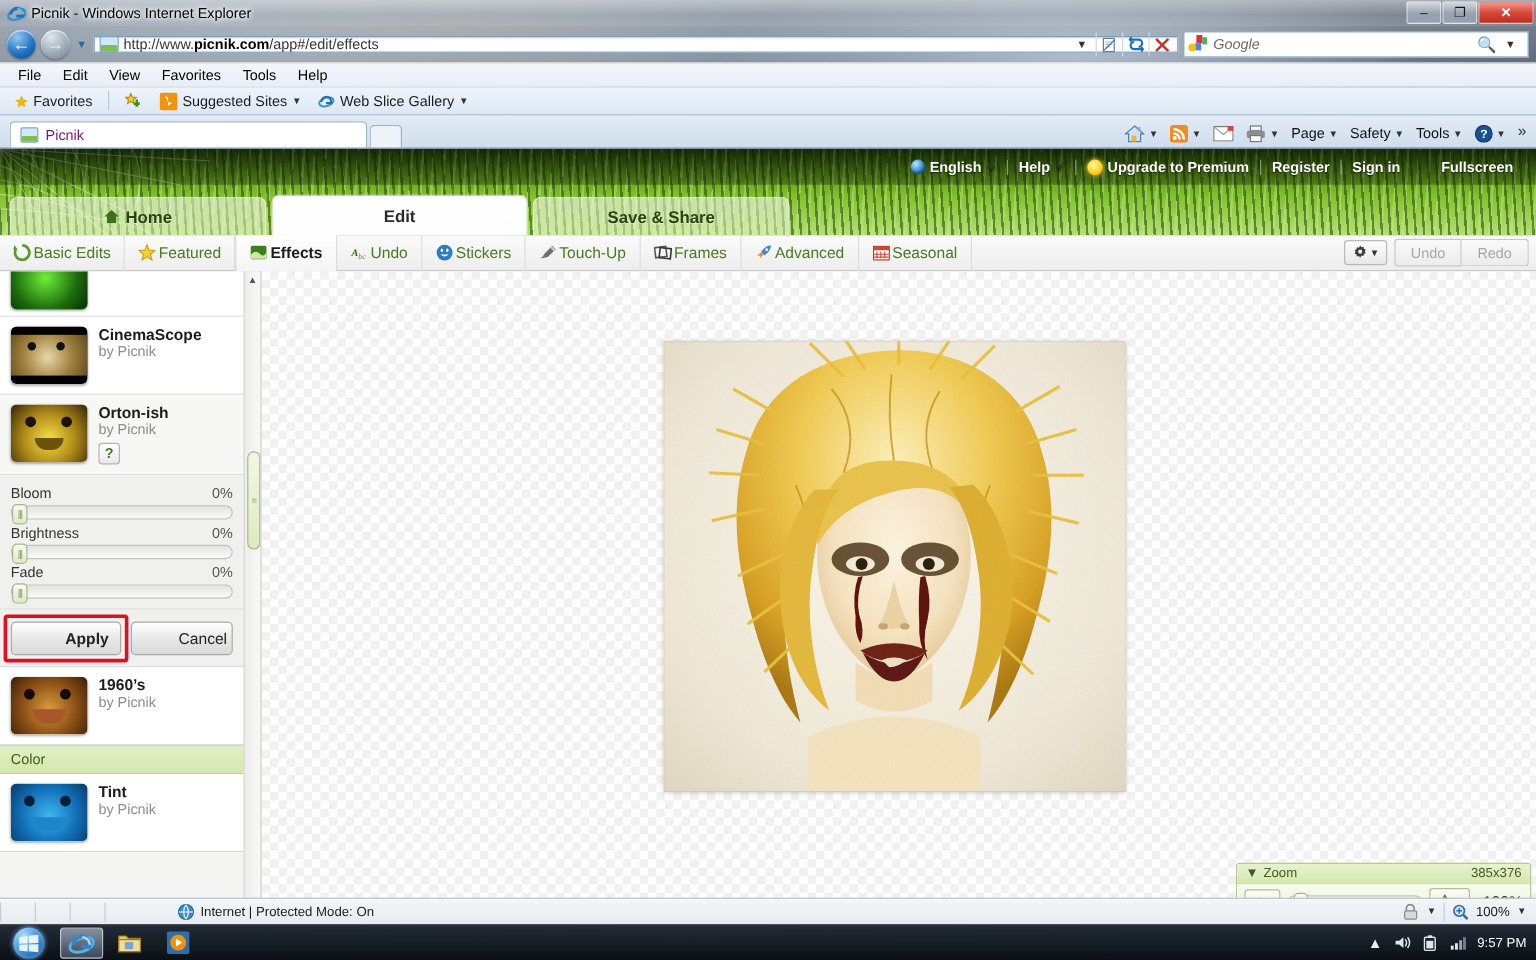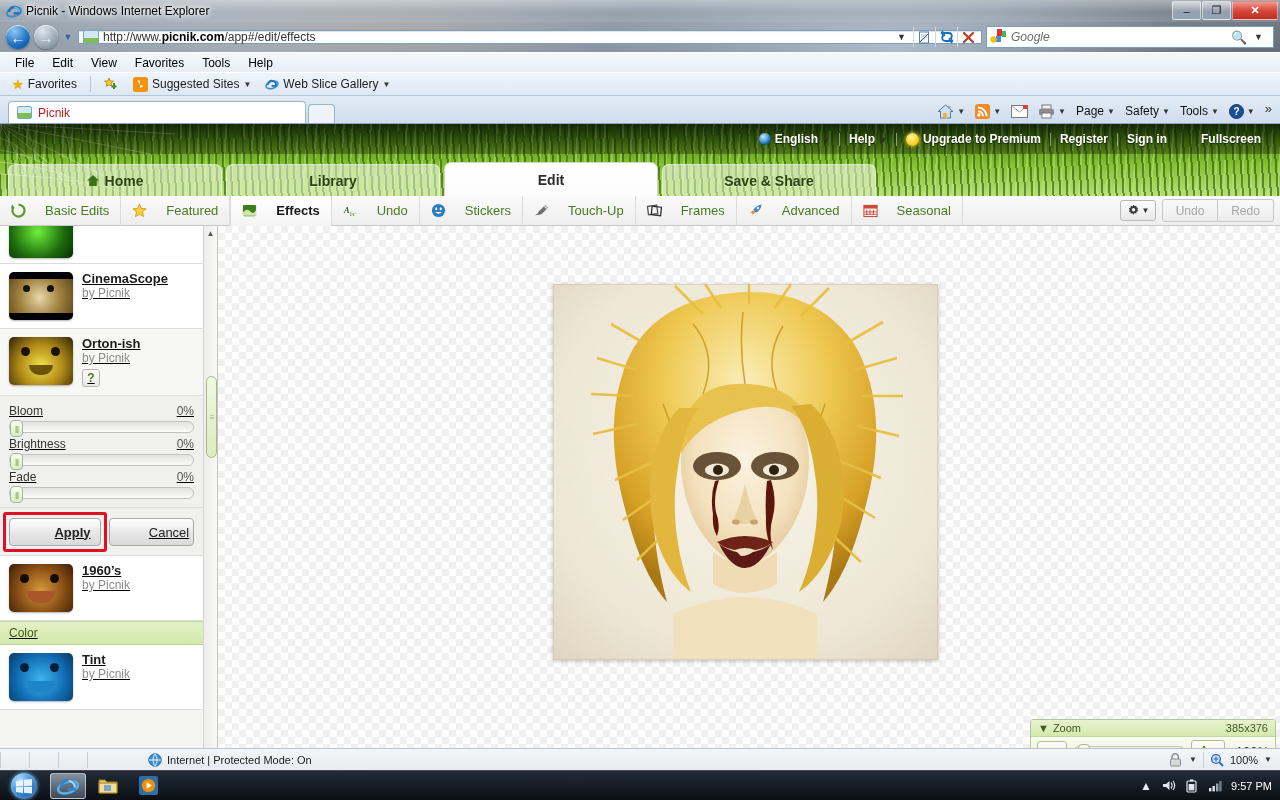--- a/index.html
+++ b/index.html
@@ -129,21 +129,21 @@
   .ie-tabstrip{
     height:27px; display:flex; align-items:flex-end; position:relative;
     background:linear-gradient(180deg,#e3ecf6,#cfdded);
     padding-left:8px;
   }
   .ie-tab{
     height:22px; width:298px; background:#fff;
     border:1px solid #9cb4cb; border-bottom:none;
     border-radius:4px 4px 0 0;
     display:flex; align-items:center; gap:6px; padding:0 8px;
-    font-size:12px; color:#b91c1c;
+    font-size:12px; color:#701a75;
   }
   .tab-favicon{ width:15px;height:13px;border-radius:2px;
     background:linear-gradient(180deg,#cfe9f8 0 55%, #7fbf4f 55% 100%); border:1px solid #7aa6c6;}
   .ie-newtab{
     height:19px; width:27px; margin-left:2px; background:#eef3f9;
     border:1px solid #9cb4cb; border-bottom:none; border-radius:4px 4px 0 0;
   }
   .cmdbar{
     position:absolute; right:4px; bottom:1px;
     display:flex; align-items:center; gap:2px; font-size:12px; color:#111;
@@ -209,21 +209,21 @@
     color:#2b2b2b; height:34px; border-color:#cfd8c0;
   }
   .home-ico{ width:12px;height:11px; position:relative; }
 
   .subnav{
     height:30px; background:linear-gradient(180deg,#fbfbfb,#ededed);
     border-bottom:1px solid #c9c9c9;
     display:flex; align-items:center; position:relative;
   }
   .snitem{
-    display:flex; align-items:center; gap:19px;
+    display:flex; align-items:center; gap:2px;
     height:30px; padding:0 11px; font-size:13px; color:#4a7a22;
     border-right:1px solid #dcdcdc; white-space:nowrap;
   }
   .snitem.active{
     color:#1a1a1a; font-weight:bold;
     background:linear-gradient(180deg,#ffffff,#f4f4f4);
     border-left:1px solid #dcdcdc;
   }
   .sn-ico{ width:15px;height:15px; display:inline-block; }
   .sub-right{ position:absolute; right:6px; display:flex; align-items:center; gap:6px; }
@@ -241,21 +241,21 @@
   .undo-btn.first{ border-radius:3px 0 0 3px; }
   .undo-btn.last { border-radius:0 3px 3px 0; border-left:none;}
 
   
   .app-body{ position:absolute; left:0; right:0; top:102px; bottom:0; display:flex; }
   .sidebar{
     width:218px; position:relative; background:#f5f5f3;
     border-right:1px solid #c6c6c6;
     overflow:hidden;
   }
-  .sb-scroll{ position:absolute; inset:0 14px 0 0;text-decoration:underline; }
+  .sb-scroll{ position:absolute; inset:0 14px 0 0; }
   .effect-row{
     display:flex; gap:9px; padding:8px 8px 8px 9px;
     border-bottom:1px solid #dcdcdc; background:#fff;
   }
   .effect-row.alt{ background:#f7f7f5; }
   .thumb{ width:64px;height:48px;border-radius:5px; flex:none; position:relative; overflow:hidden;
           box-shadow:0 1px 2px rgba(0,0,0,.3);}
   .eff-name{ font-size:13px; font-weight:bold; color:#1c1c1c; line-height:14px;}
   .eff-by{ font-size:12px; color:#8d8d8d; line-height:14px;}
   .help-q{
@@ -613,23 +613,20 @@
           <a>Sign in</a>
           <a style="margin-left:16px">Fullscreen</a>
         </div>
 
         <div class="tabs">
           <div class="ptab">
             <svg class="home-ico" viewBox="0 0 12 11">
               <path d="M6 0 L12 5.5 H9.8 V11 H2.2 V5.5 H0 Z" fill="#3d7117"></path>
             </svg>
             <span>Home</span>
-          </div>
-          <div class="ptab">
-            <span>Library</span>
           </div>
           <div class="ptab active">
             <span>Edit</span>
           </div>
           <div class="ptab">
             <span>Save &amp; Share</span>
           </div>
         </div>
       </div>
 

